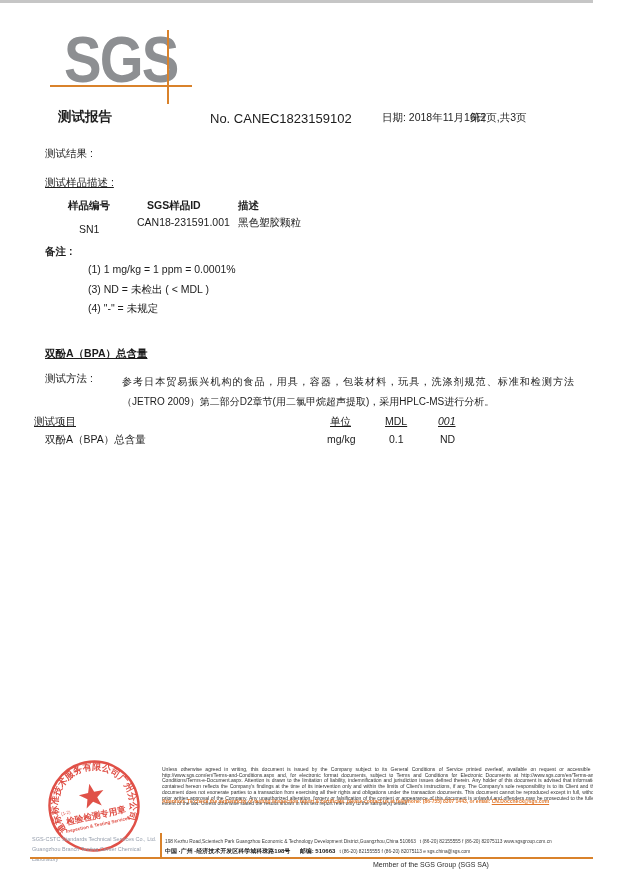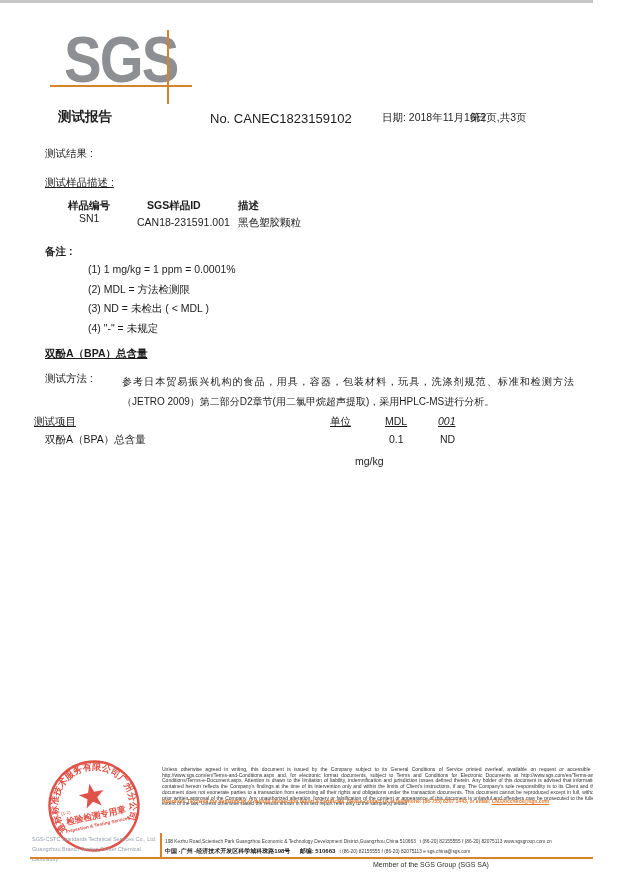--- a/index.html
+++ b/index.html
@@ -28,38 +28,38 @@
   .bold{font-weight:700;}
   .ul{text-decoration:underline;}
   .it{font-style:italic;}
 
   .results-label{left:45px;top:147px;}
   .sample-desc-label{left:45px;top:176px;}
 
   .st-h1{left:68px;top:199px;}
   .st-h2{left:147px;top:199px;}
   .st-h3{left:238px;top:199px;}
-  .st-v1{left:79px;top:212px;}
+  .st-v1{left:79px;top:223px;}
   .st-v2{left:137px;top:216px;}
   .st-v3{left:238px;top:216px;}
 
   .notes-label{left:45px;top:245px;font-weight:bold;}
   .notes-list{left:88px;top:263px;}
   .notes-list div{height:19.5px;font-size:10.5px;}
 
   .bpa-title{left:45px;top:347px;}
   .method-label{left:45px;top:372px;}
   .method-text{left:122px;top:372px;width:452px;font-size:10px;line-height:19.5px;text-align:justify;}
 
   .rt-h1{left:34px;top:415px;}
   .rt-h2{left:330px;top:415px;}
   .rt-h3{left:385px;top:415px;}
   .rt-h4{left:438px;top:415px;text-align:center;}
   .rt-v1{left:45px;top:433px;}
-  .rt-v2{left:327px;top:455px;margin-left:28px;}
+  .rt-v2{left:327px;top:433px;}
   .rt-v3{left:389px;top:433px;}
   .rt-v4{left:440px;top:433px;}
 
   
   .stamp{left:46px;top:758px;width:96px;height:96px;transform:rotate(-12deg);}
   .company-lines{left:32px;top:834px;width:135px;font-size:5.5px;line-height:10px;
     color:#949dab;}
   .legal{left:162px;top:767px;width:436px;font-size:5px;line-height:5.7px;
     text-align:justify;color:#323232;}
   .attention{left:162px;top:799px;width:436px;font-size:5px;line-height:5.7px;
@@ -94,21 +94,20 @@
   <div class="abs t10 bold st-h1">样品编号</div>
   <div class="abs t10 bold st-h2">SGS样品ID</div>
   <div class="abs t10 bold st-h3">描述</div>
   <div class="abs t10 st-v1">SN1</div>
   <div class="abs t10 st-v2">CAN18-231591.001</div>
   <div class="abs t10 st-v3">黑色塑胶颗粒</div>
 
   <div class="abs t10 notes-label">备注 :</div>
   <div class="abs notes-list">
     <div>(1) 1 mg/kg = 1 ppm = 0.0001%</div>
-    <div>(2) MDL = 方法检测限</div>
     <div>(3) ND = 未检出 ( &lt; MDL )</div>
     <div>(4) "-" = 未规定</div>
   </div>
 
   <div class="abs t10 bold ul bpa-title">双酚A（BPA）总含量</div>
   <div class="abs t10 method-label">测试方法 :</div>
   <div class="abs method-text">参考日本贸易振兴机构的食品，用具，容器，包装材料，玩具，洗涤剂规范、标准和检测方法（JETRO 2009）第二部分D2章节(用二氯甲烷超声提取)，采用HPLC-MS进行分析。</div>
 
   <div class="abs t10 ul rt-h1">测试项目</div>
   <div class="abs t10 ul rt-h2">单位</div>

